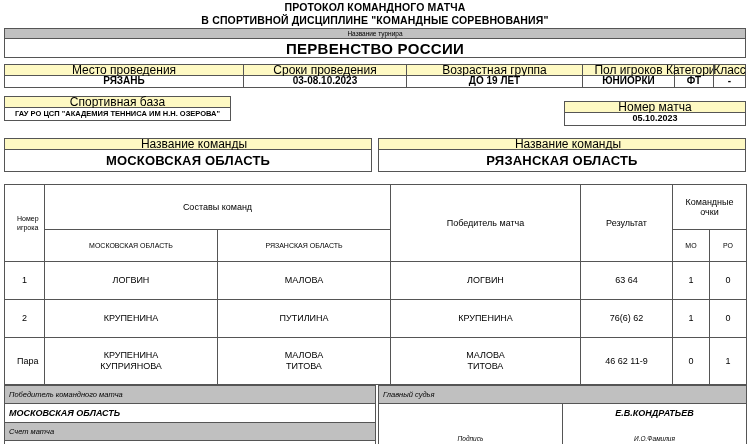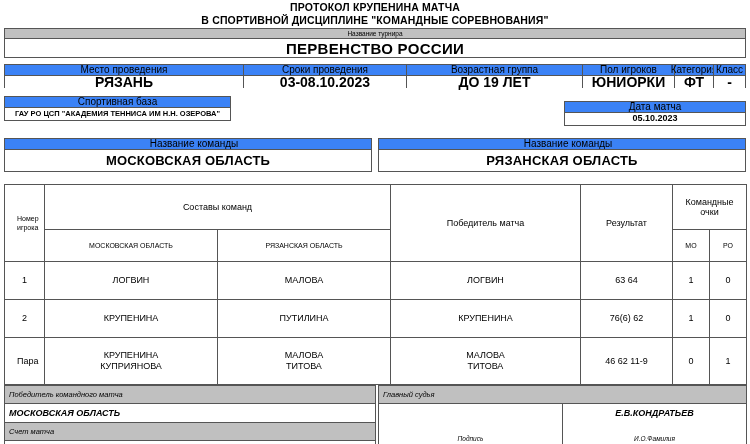--- a/index.html
+++ b/index.html
@@ -16,33 +16,33 @@
   }
 
   .page {
     position: relative;
     width: 750px;
     height: 444px;
   }
 
   
   .lbl {
-    background: #3b82f6;
-    font-size: 10px;
+    background: #fef9c3;
+    font-size: 12px;
     font-weight: normal;
     text-align: center;
     color: #000;
     line-height: 1;
     display: flex;
     align-items: center;
     justify-content: center;
   }
   .val {
     background: #ffffff;
-    font-size: 14px;
+    font-size: 10px;
     font-weight: bold;
     text-align: center;
     display: flex;
     align-items: center;
     justify-content: center;
     line-height: 1.05;
   }
 
   
   .doc-title {
@@ -245,21 +245,21 @@
     font-size: 6.5px;
     font-weight: normal;
   }
 </style>
 </head>
 <body>
 
 <div class="page">
 
   <div class="title-wrap">
-    <div class="doc-title">ПРОТОКОЛ КРУПЕНИНА МАТЧА</div>
+    <div class="doc-title">ПРОТОКОЛ КОМАНДНОГО МАТЧА</div>
     <div class="doc-title">В СПОРТИВНОЙ ДИСЦИПЛИНЕ "КОМАНДНЫЕ СОРЕВНОВАНИЯ"</div>
   </div>
 
   <div class="tourney-box bordered-none">
     <div class="tourney-lbl">Название турнира</div>
     <div class="tourney-val">ПЕРВЕНСТВО РОССИИ</div>
   </div>
 
   <div class="info-strip">
     <div class="info-col" style="width:239px">
@@ -287,21 +287,21 @@
       <div class="val">-</div>
     </div>
   </div>
 
   <div class="base-box">
     <div class="lbl">Спортивная база</div>
     <div class="val">ГАУ РО ЦСП "АКАДЕМИЯ ТЕННИСА ИМ Н.Н. ОЗЕРОВА"</div>
   </div>
 
   <div class="date-box">
-    <div class="lbl">Дата матча</div>
+    <div class="lbl">Номер матча</div>
     <div class="val">05.10.2023</div>
   </div>
 
   <div class="team-box left">
     <div class="lbl">Название команды</div>
     <div class="val">МОСКОВСКАЯ ОБЛАСТЬ</div>
   </div>
   <div class="team-box right">
     <div class="lbl">Название команды</div>
     <div class="val">РЯЗАНСКАЯ ОБЛАСТЬ</div>

